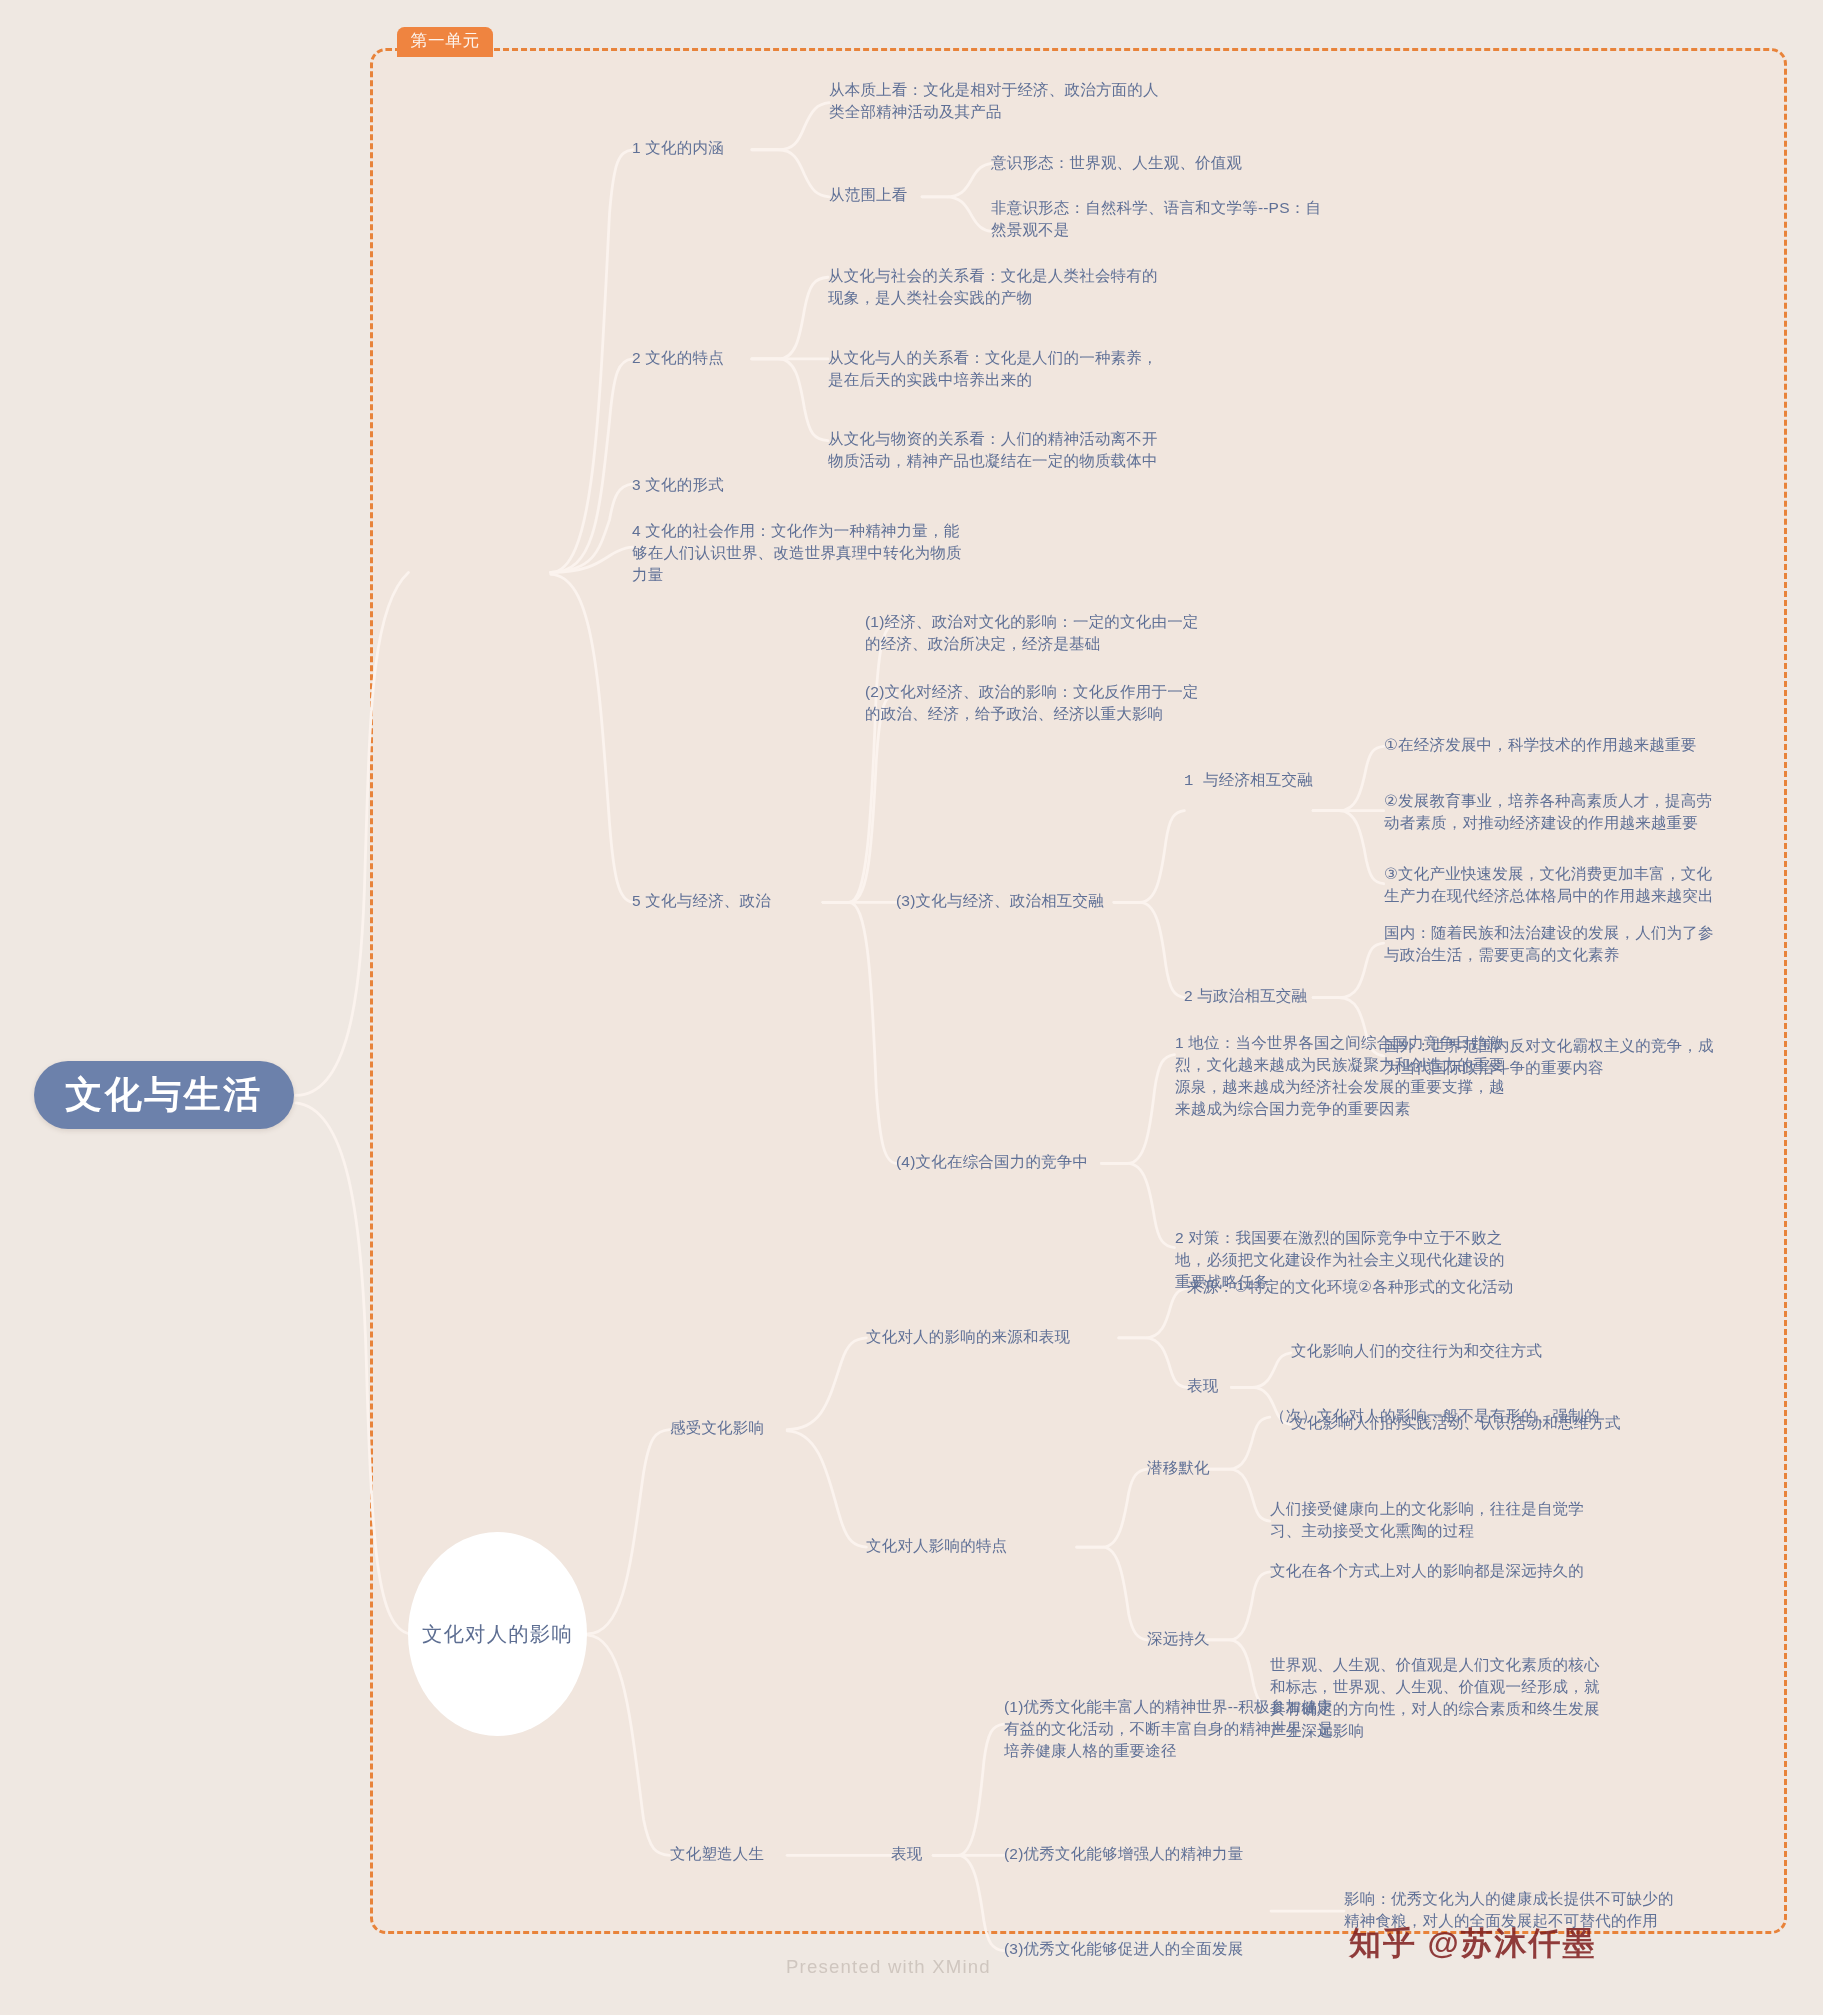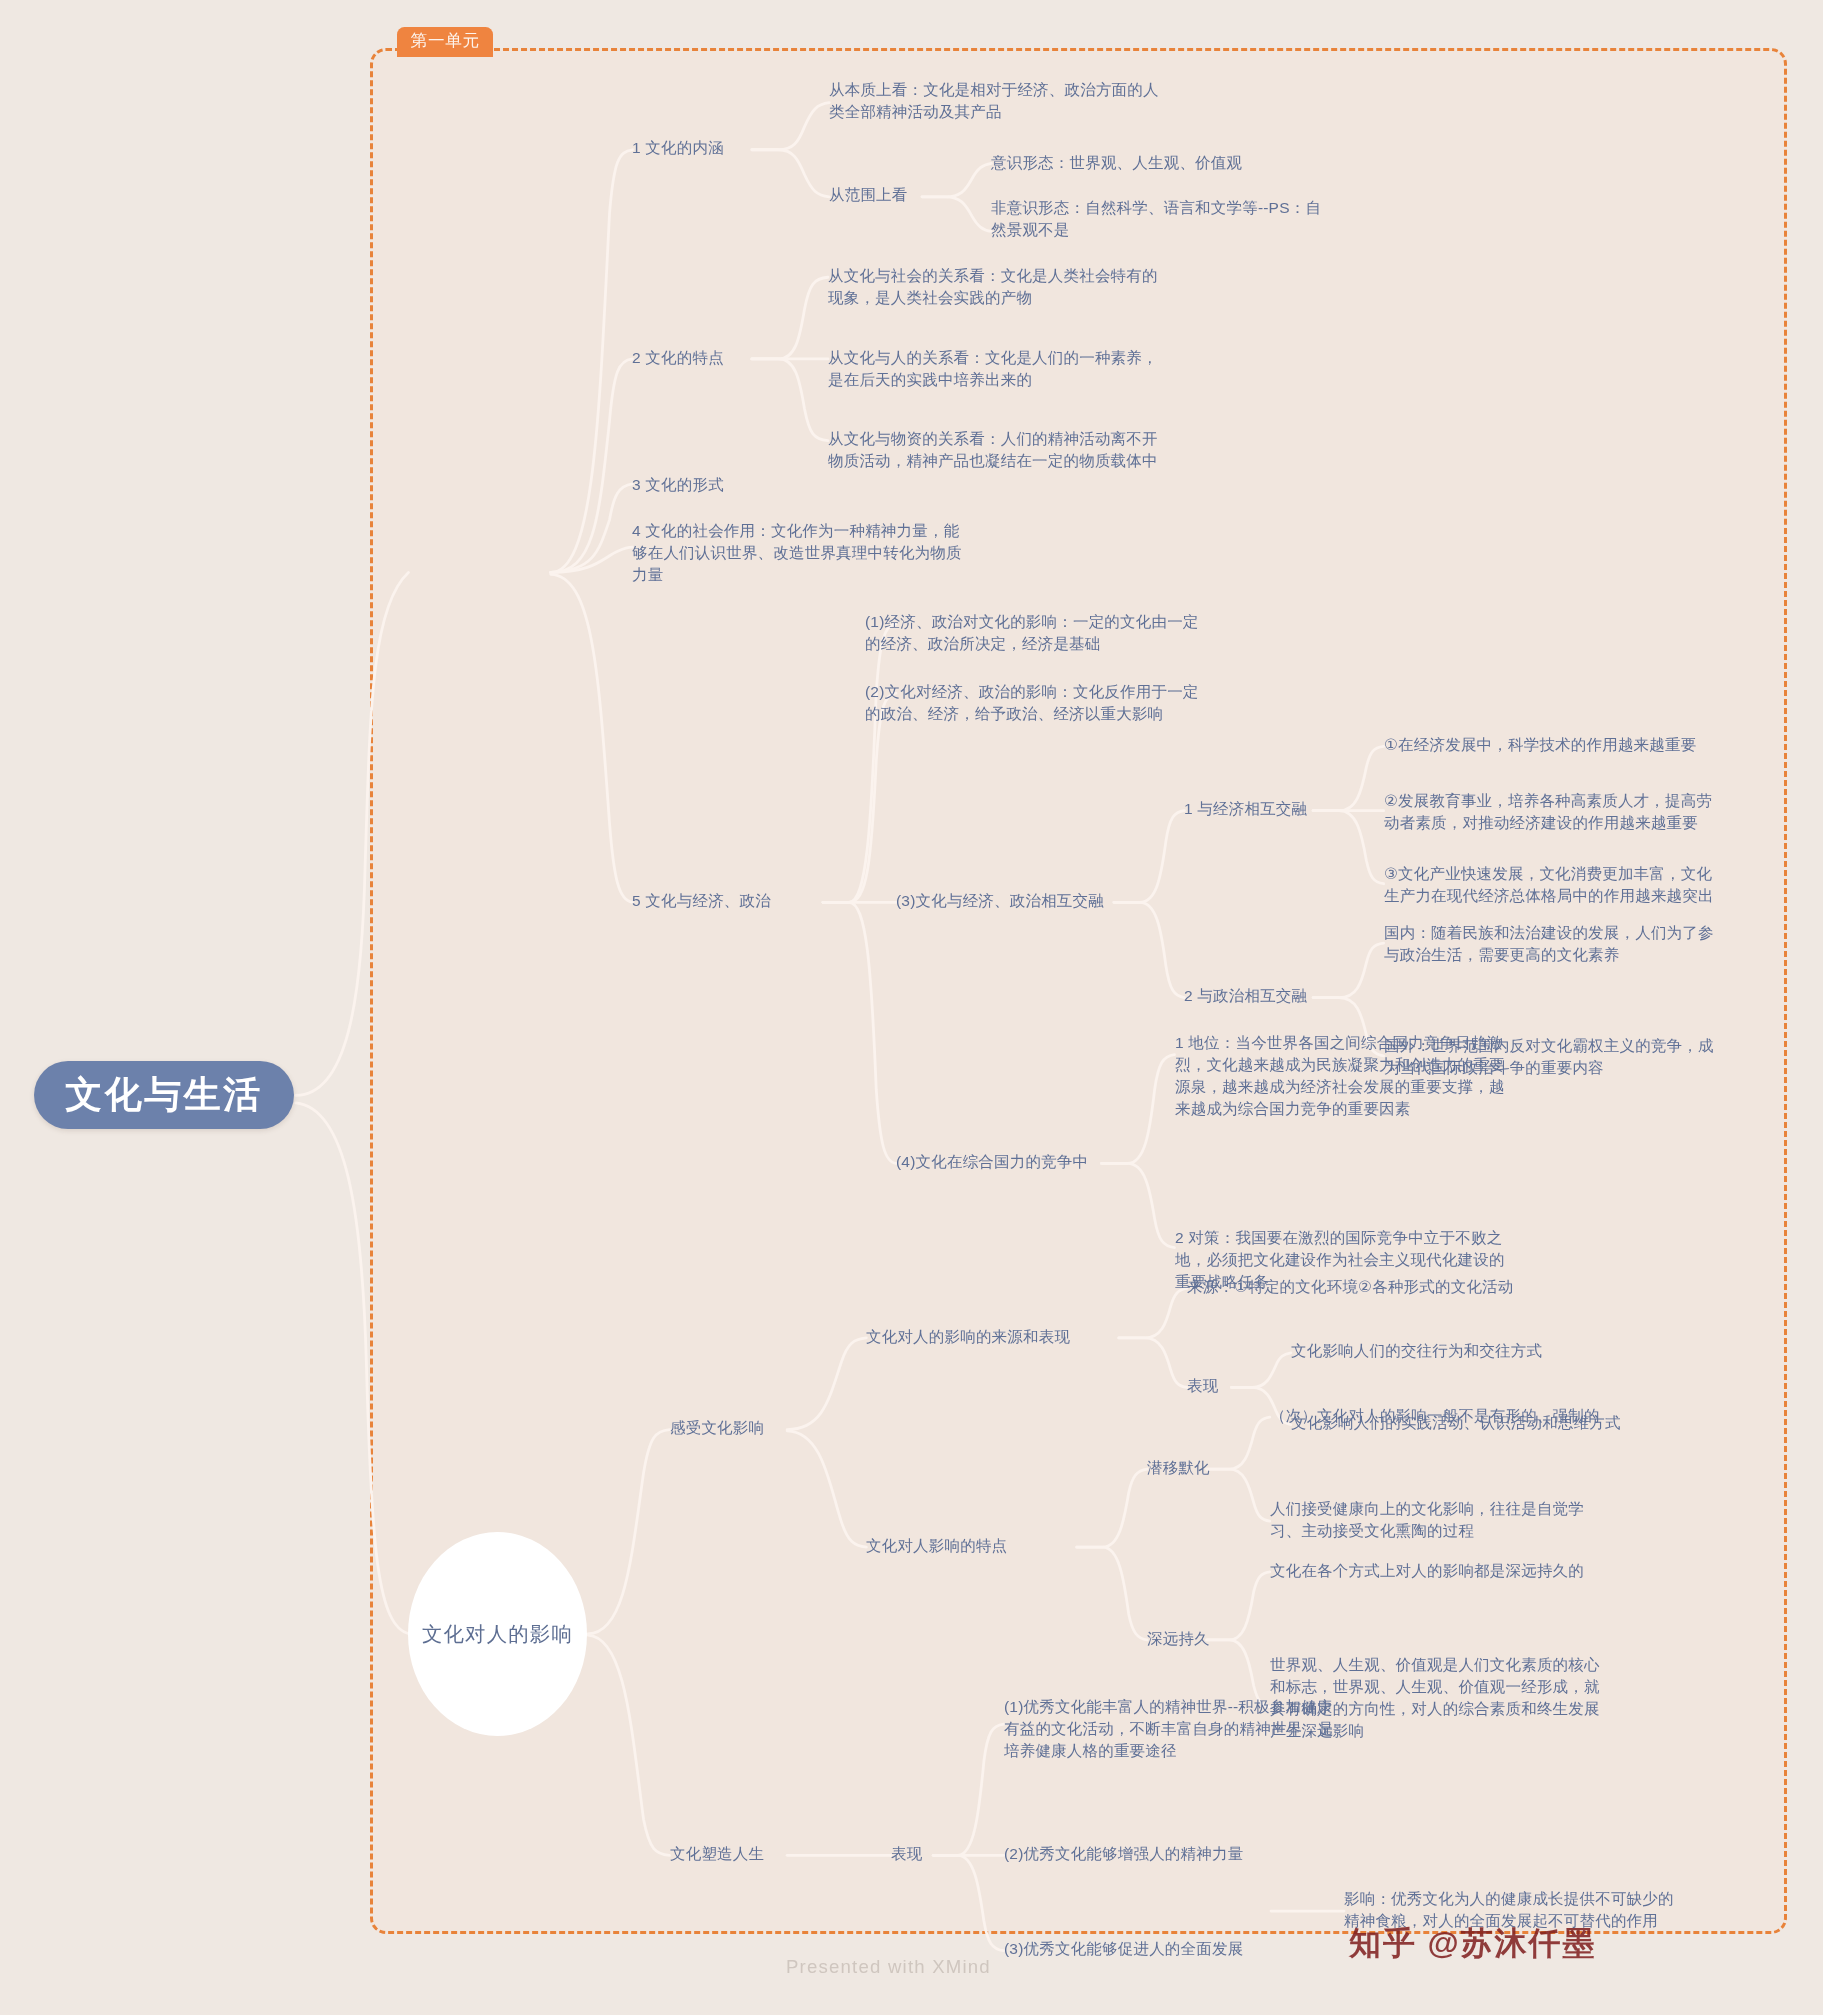--- a/index.html
+++ b/index.html
@@ -202,21 +202,21 @@
 力量</div>
 
   <div class="tnode" style="left:632px;top:890px;">5 文化与经济、政治</div>
   <div class="tnode" style="left:865px;top:611px;">(1)经济、政治对文化的影响：一定的文化由一定
 的经济、政治所决定，经济是基础</div>
   <div class="tnode" style="left:865px;top:681px;">(2)文化对经济、政治的影响：文化反作用于一定
 的政治、经济，给予政治、经济以重大影响</div>
   <div class="tnode" style="left:896px;top:890px;">(3)文化与经济、政治相互交融</div>
   <div class="tnode" style="left:896px;top:1151px;">(4)文化在综合国力的竞争中</div>
 
-  <div class="tnode" style="left:1184px;top:798px;">1 与经济相互交融</div>
+  <div class="tnode" style="left:1184px;top:770px;font-family:Liberation Mono, monospace;">1 与经济相互交融</div>
   <div class="tnode" style="left:1384px;top:734px;">①在经济发展中，科学技术的作用越来越重要</div>
   <div class="tnode" style="left:1384px;top:790px;">②发展教育事业，培养各种高素质人才，提高劳
 动者素质，对推动经济建设的作用越来越重要</div>
   <div class="tnode" style="left:1384px;top:863px;">③文化产业快速发展，文化消费更加丰富，文化
 生产力在现代经济总体格局中的作用越来越突出</div>
 
   <div class="tnode" style="left:1184px;top:985px;">2 与政治相互交融</div>
   <div class="tnode" style="left:1384px;top:922px;">国内：随着民族和法治建设的发展，人们为了参
 与政治生活，需要更高的文化素养</div>
   <div class="tnode" style="left:1384px;top:1035px;">国外：世界范围内反对文化霸权主义的竞争，成

